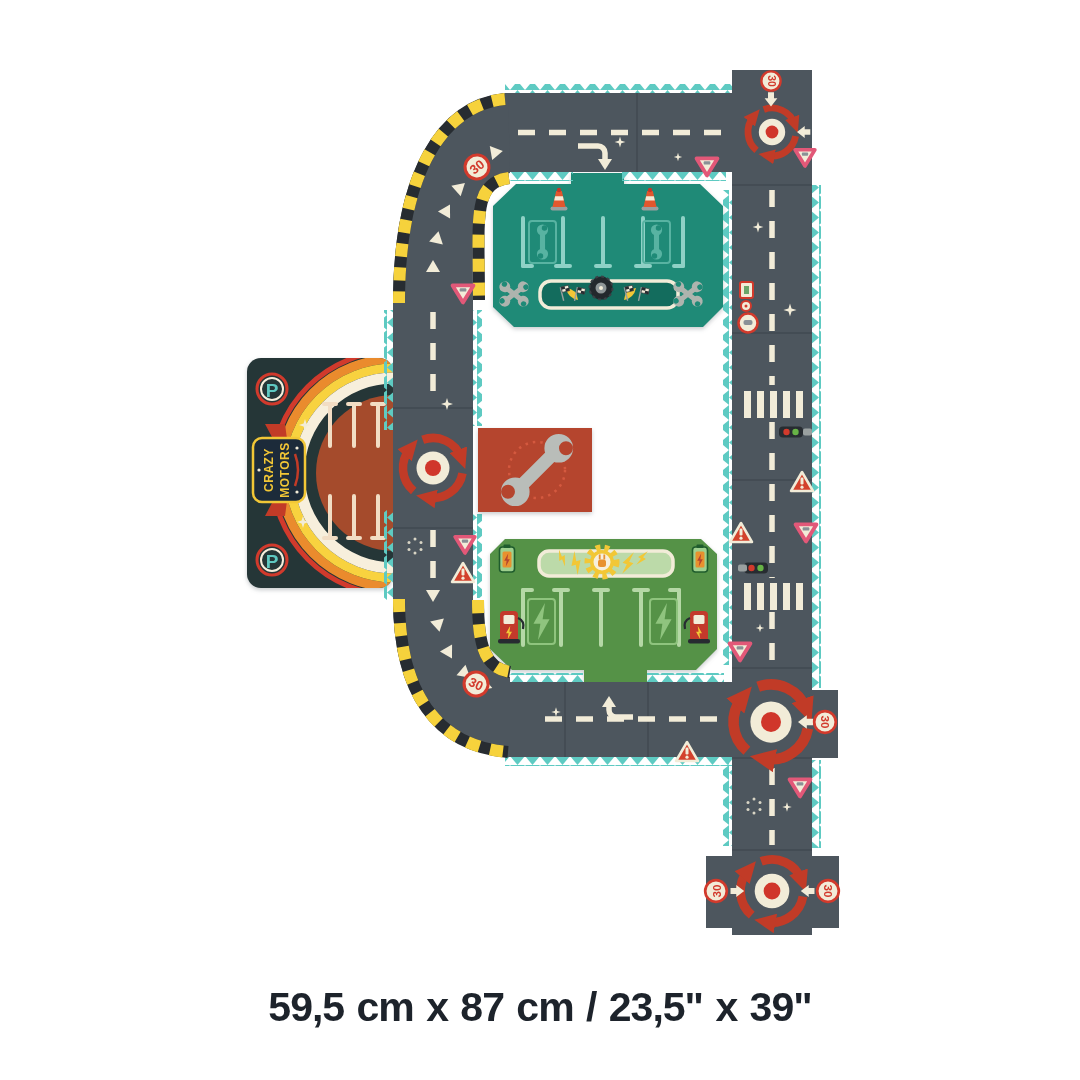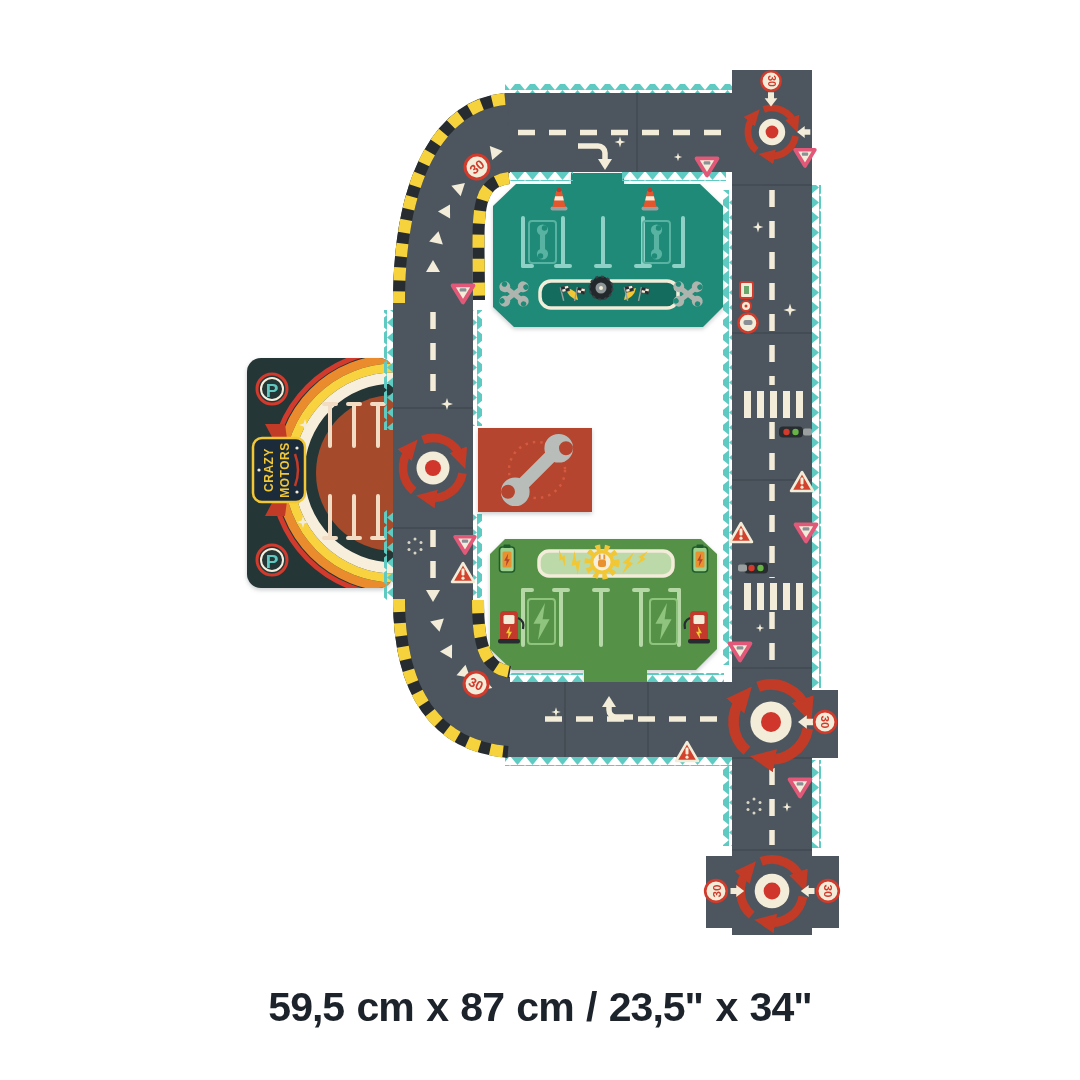--- a/index.html
+++ b/index.html
@@ -390,14 +390,14 @@
       <use href="#spark" transform="translate(447,404) scale(1.0)"></use>
       <use href="#spark" transform="translate(556,712) scale(.8)"></use>
       <use href="#spark" transform="translate(787,807) scale(.8)"></use>
       <use href="#spark" transform="translate(760,628) scale(.7)"></use>
       <use href="#cluster" transform="translate(415,546)"></use>
       <use href="#cluster" transform="translate(754,806)"></use>
     </g>
   </g>
 </svg>
 
-<div class="caption">59,5 cm x 87 cm / 23,5" x 34"</div>
+<div class="caption">59,5 cm x 87 cm / 23,5" x 39"</div>
 </div>
 
 </body></html>

